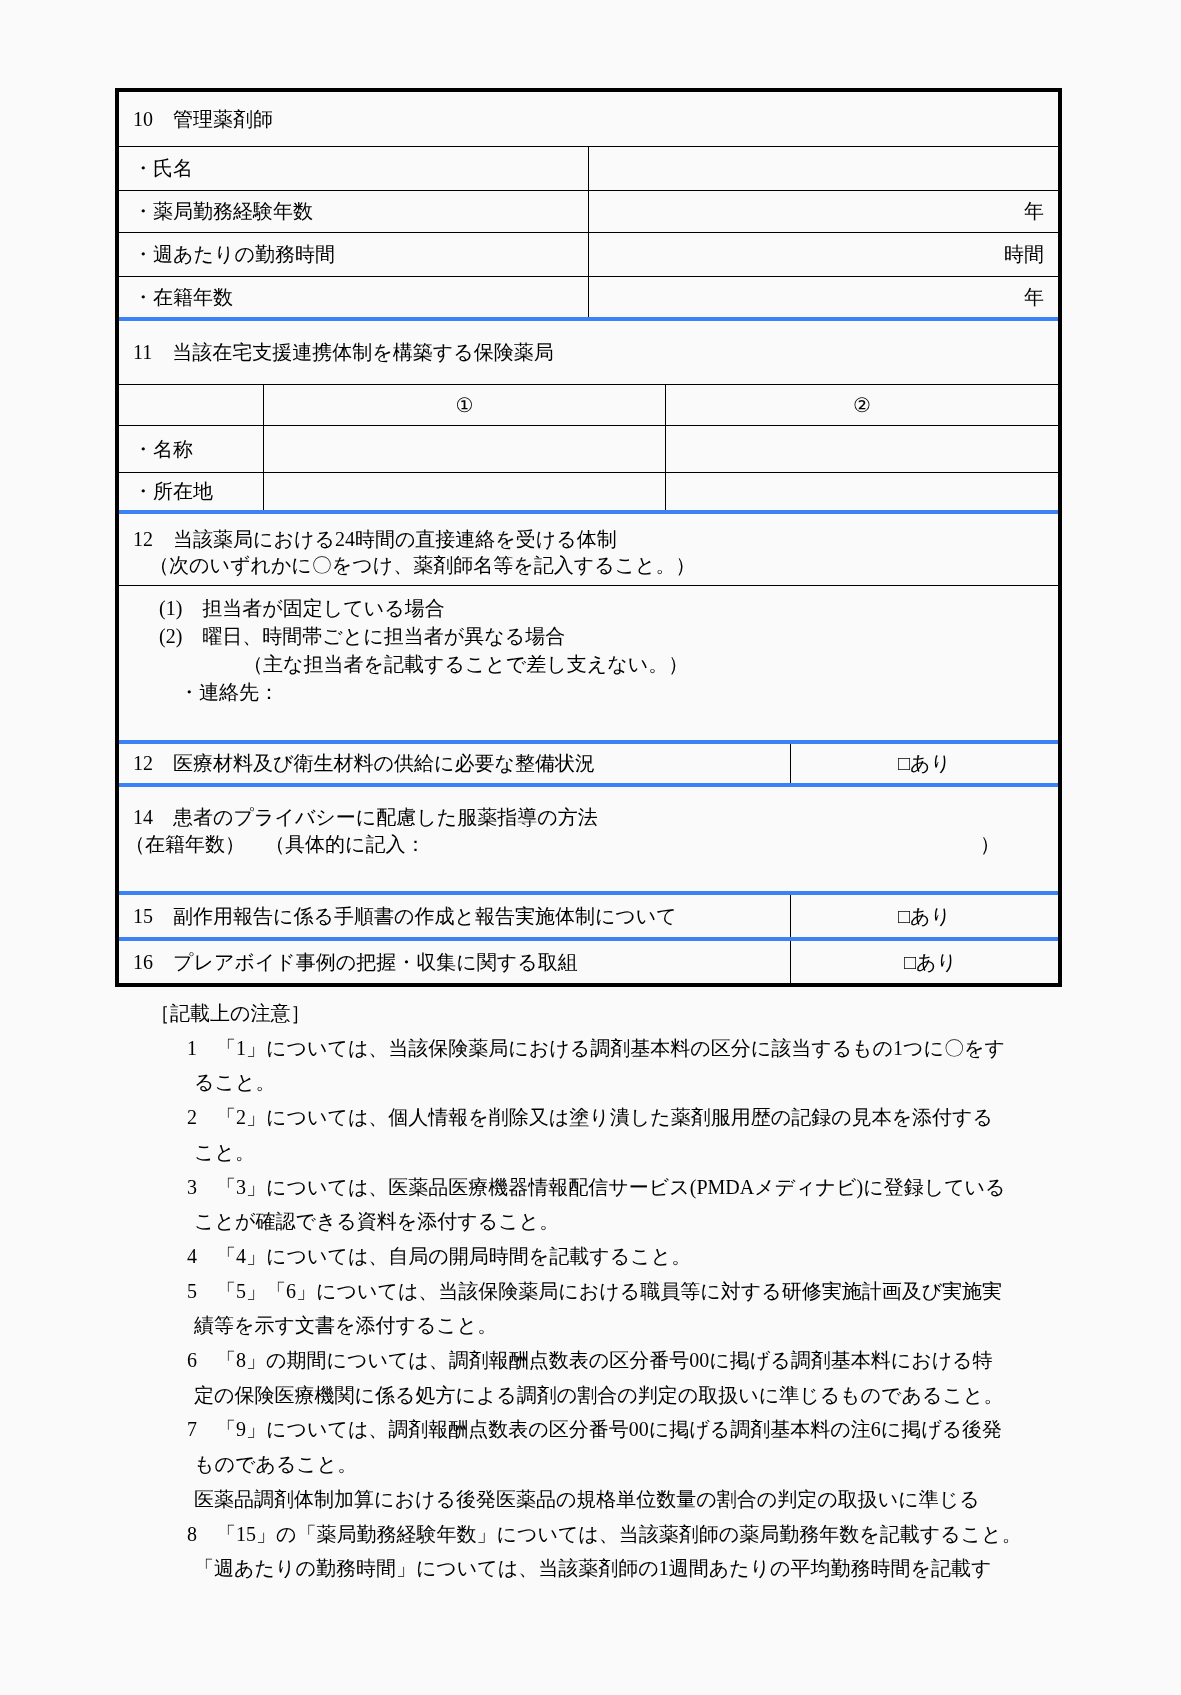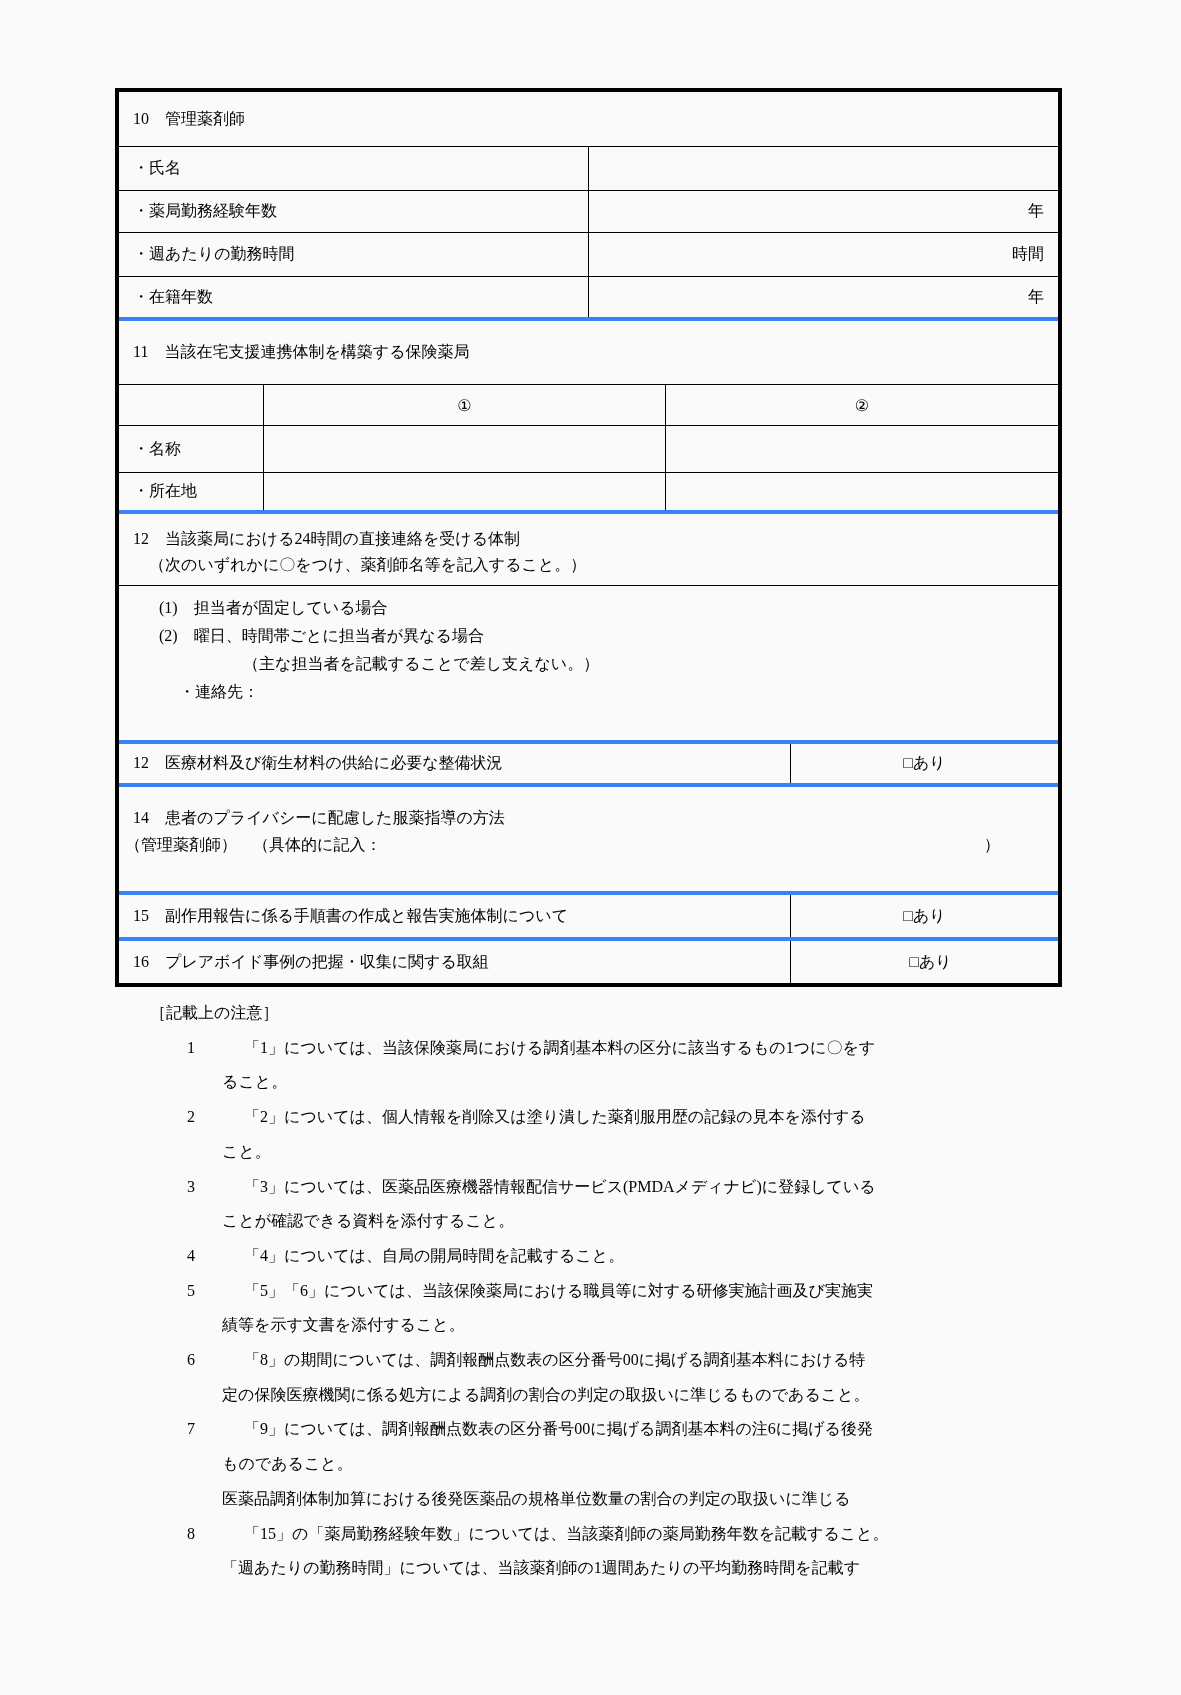--- a/index.html
+++ b/index.html
@@ -2,21 +2,21 @@
 <html><head>
 <meta charset="utf-8">
 <style>
   html,body{margin:0;padding:0;background:#fafafa;}
   .page{
     position:relative;
     width:1181px;height:1695px;
     background:#fafafa;
     color:#000;
     font-family:"Liberation Serif","DejaVu Serif",serif;
-    font-size:16px;
+    font-size:20px;
     overflow:hidden;
   }
   
   .form-table{
     position:absolute;left:115px;top:88px;
     width:947px;
     border:4px solid #000;
     box-sizing:border-box;
     background:#fafafa;
   }
@@ -52,21 +52,21 @@
   .s14 .l2{padding-left:6px;display:flex;}
   .s14 .close-paren{margin-left:auto;padding-right:58px;}
   
   .notes{
     position:absolute;left:150px;top:996px;width:940px;
     line-height:34.7px;
   }
   .notes-header{margin:0;}
   .note{position:relative;}
   .note-num{position:absolute;left:37px;top:0;}
-  .note-body{margin-left:72px;}
+  .note-body{margin-left:44px;}
   .note-line.first{text-indent:22px;}
 </style>
 </head>
 <body>
 
 <div class="page">
 
   <div class="form-table">
 
     <div class="row h55">
@@ -133,21 +133,21 @@
 
     <div class="row h43 thick">
       <div class="cell lab13">12　医療材料及び衛生材料の供給に必要な整備状況</div>
       <div class="cell chk">□あり</div>
     </div>
 
     <div class="row h84 thick">
       <div class="s14">
         <div class="l1">14　患者のプライバシーに配慮した服薬指導の方法</div>
         <div class="l2">
-          <span>（管理薬剤師）　（具体的に記入：</span>
+          <span>（在籍年数）　（具体的に記入：</span>
           <span class="close-paren">）</span>
         </div>
       </div>
     </div>
 
     <div class="row h46 thick">
       <div class="cell lab13">15　副作用報告に係る手順書の作成と報告実施体制について</div>
       <div class="cell chk">□あり</div>
     </div>
 

